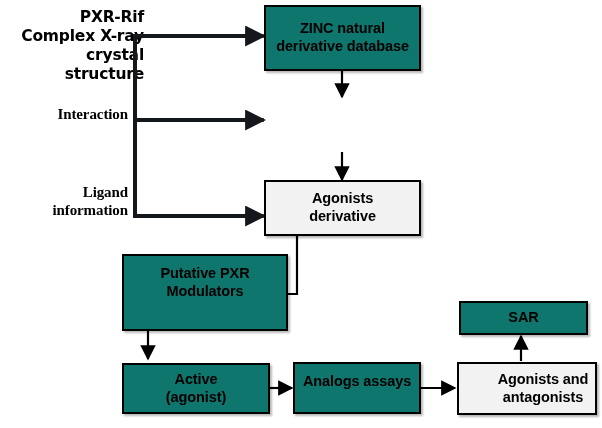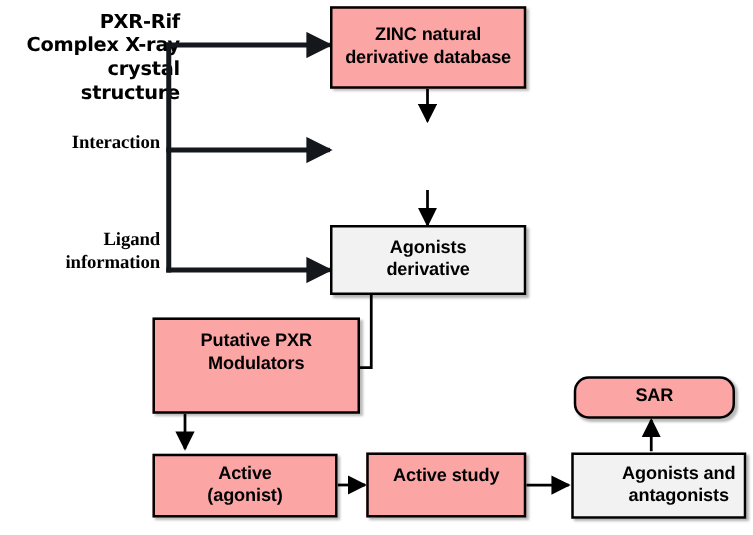--- a/index.html
+++ b/index.html
@@ -23,21 +23,21 @@
     border: 2.5px solid #000000;
     display: flex;
     align-items: center;
     justify-content: center;
     text-align: center;
     font-family: "Liberation Sans", sans-serif;
     font-weight: bold;
     font-size: 14.5px;
     line-height: 1.22;
     color: #000000;
-    background: #fca5a5;
+    background: #0f766e;
     letter-spacing: -0.1px;
   }
   .node.shaded {
     background: #f2f2f2;
     box-shadow: 2px 2px 2px rgba(0,0,0,0.30);
   }
   .node.plain-shadow {
     box-shadow: 2px 2px 2px rgba(0,0,0,0.28);
   }
   .node .lbl { display: block; padding: 0 4px; }
@@ -141,25 +141,25 @@
 
   <div class="node plain-shadow" style="left:122px; top:254px; width:166px; height:77px;">
     <span class="lbl" style="position:relative; top:-10px;"><span>Putative PXR</span><br><span>Modulators</span></span>
   </div>
 
   <div class="node plain-shadow" style="left:122px; top:363px; width:148px; height:51px;">
     <span class="lbl"><span>Active</span><br><span>(agonist)</span></span>
   </div>
 
   <div class="node plain-shadow" style="left:293px; top:362px; width:128px; height:52px;">
-    <span class="lbl" style="position:relative; top:-6px;"><span>Active study</span></span>
+    <span class="lbl" style="position:relative; top:-6px;"><span>Analogs assays</span></span>
   </div>
 
   <div class="node shaded" style="left:457px; top:362px; width:140px; height:53px;padding-left:32px;">
     <span class="lbl"><span>Agonists and</span><br><span>antagonists</span></span>
   </div>
 
-  <div class="node plain-shadow" style="left:459px; top:301px; width:129px; height:34px;border-radius:12px;">
+  <div class="node plain-shadow" style="left:459px; top:301px; width:129px; height:34px;">
     <span class="lbl"><span>SAR</span></span>
   </div>
 
 
 </div>
 
 </body></html>

